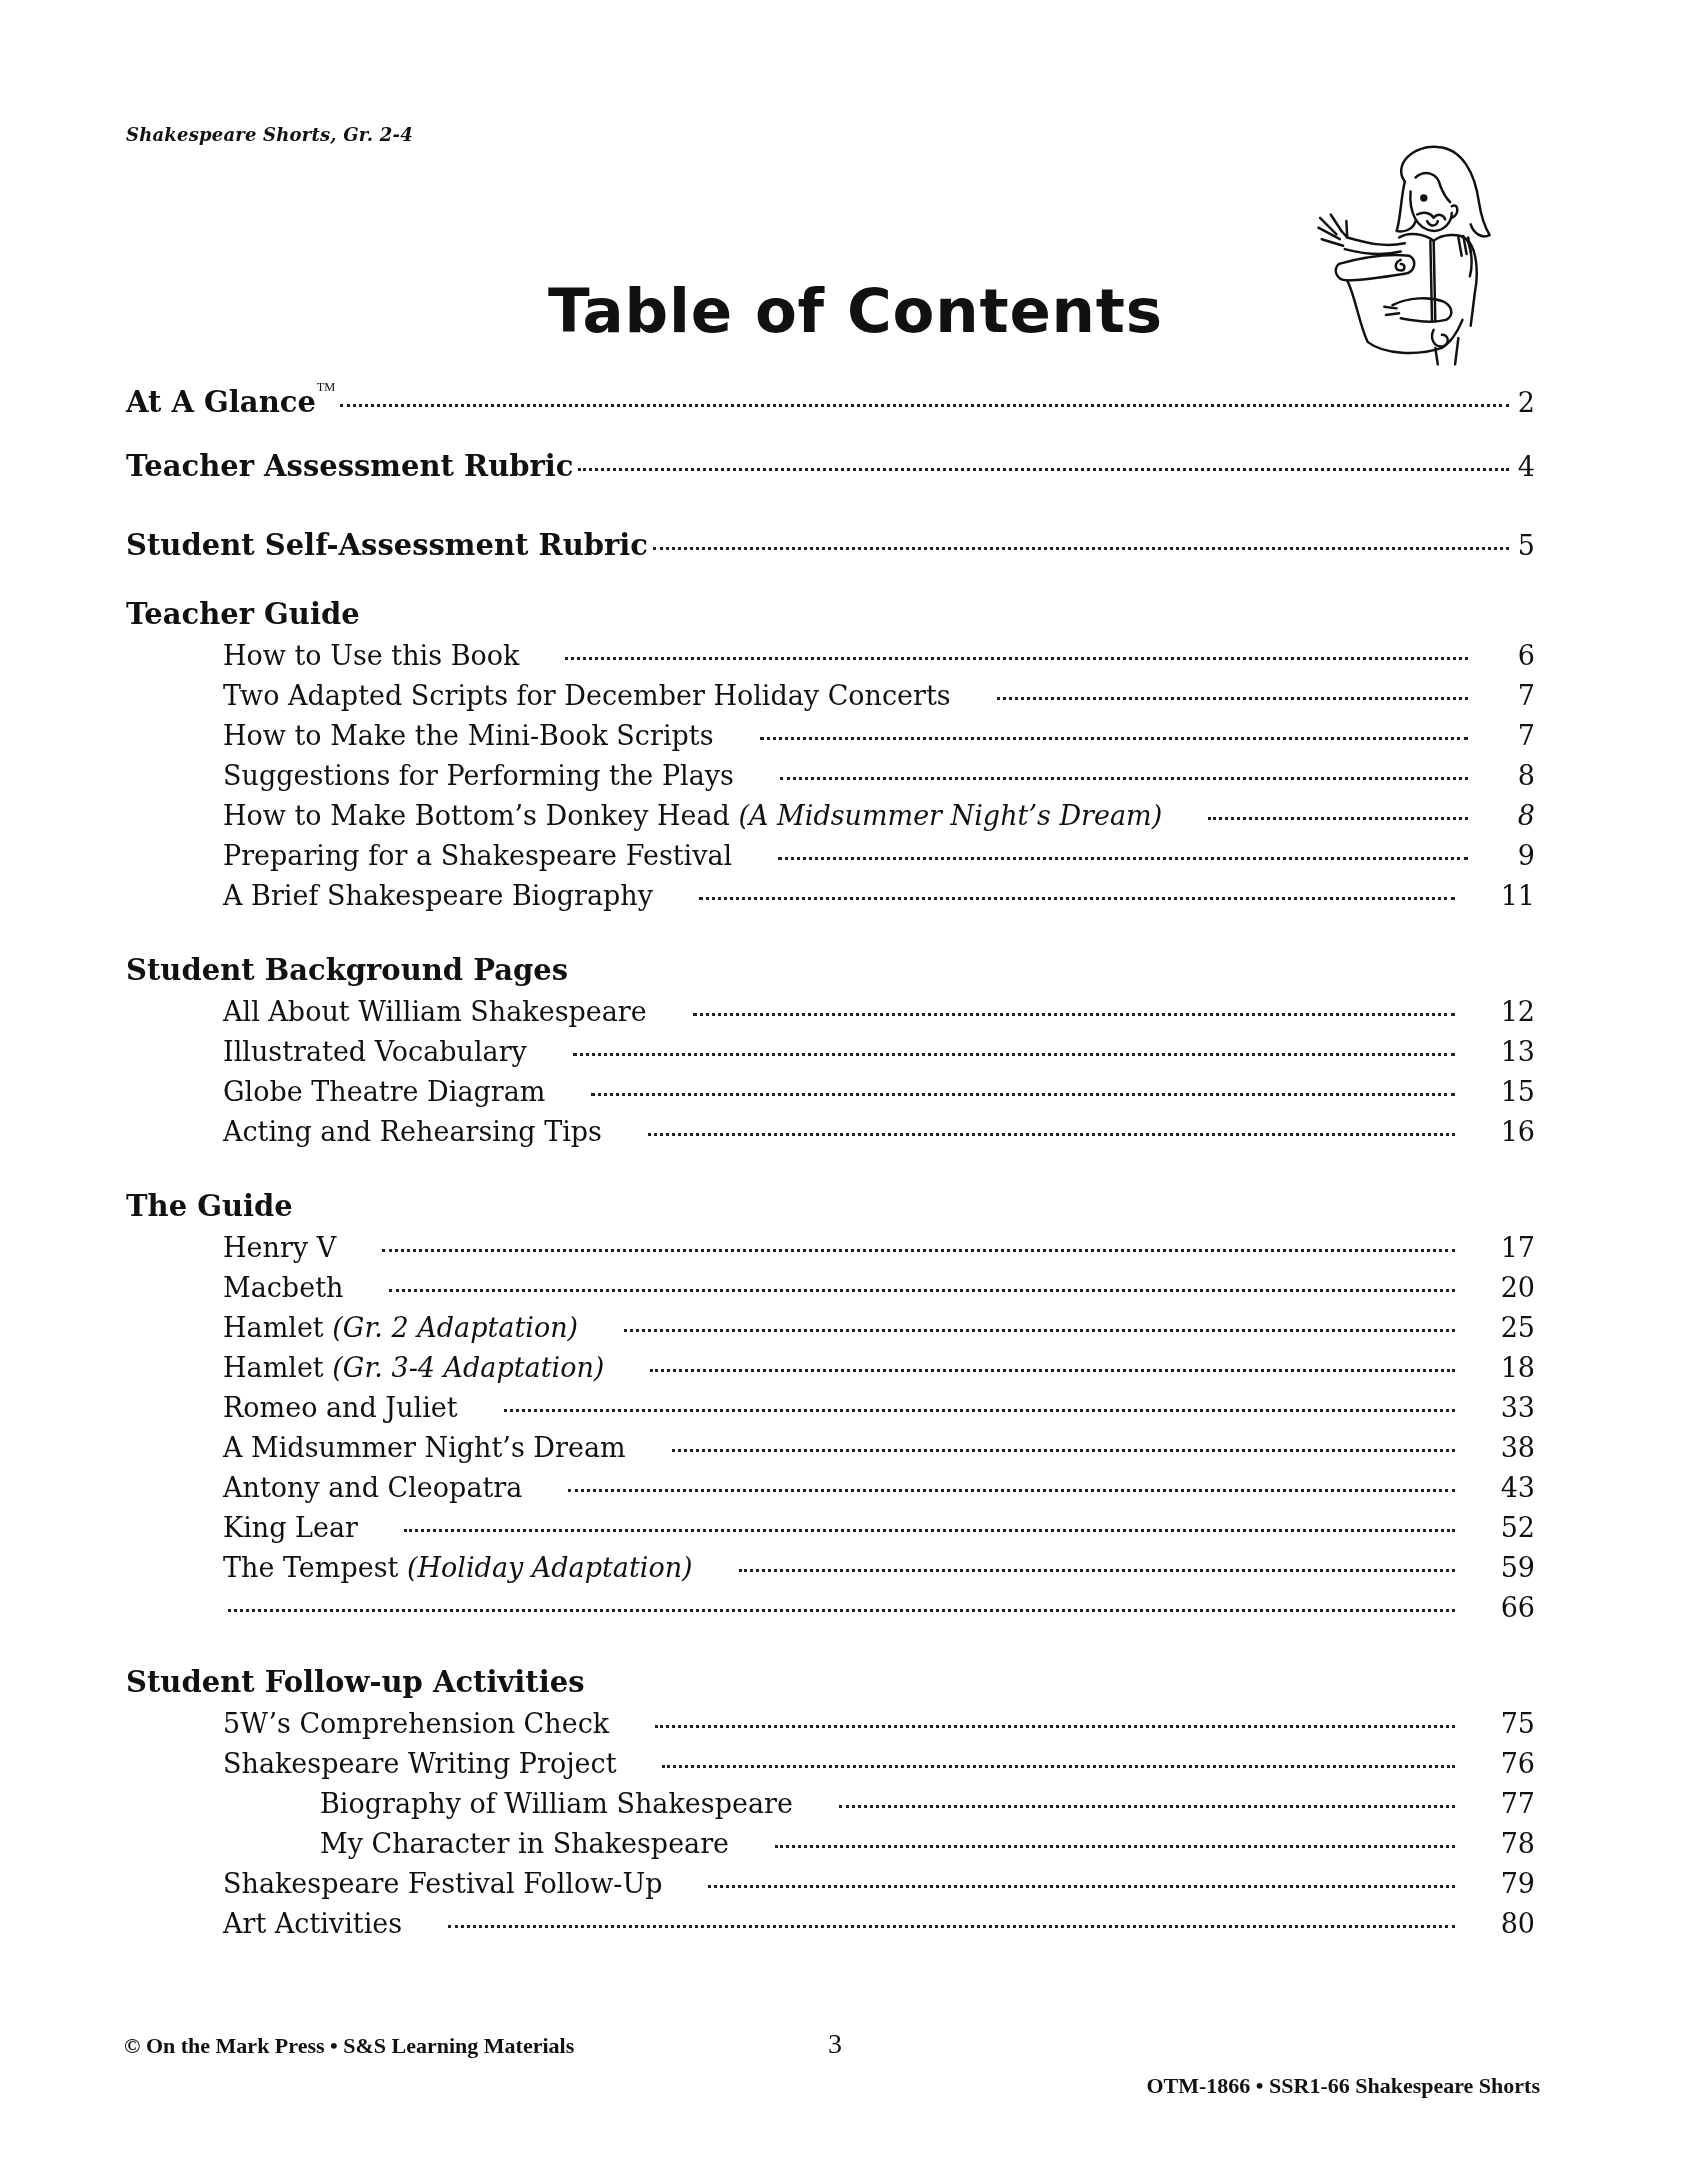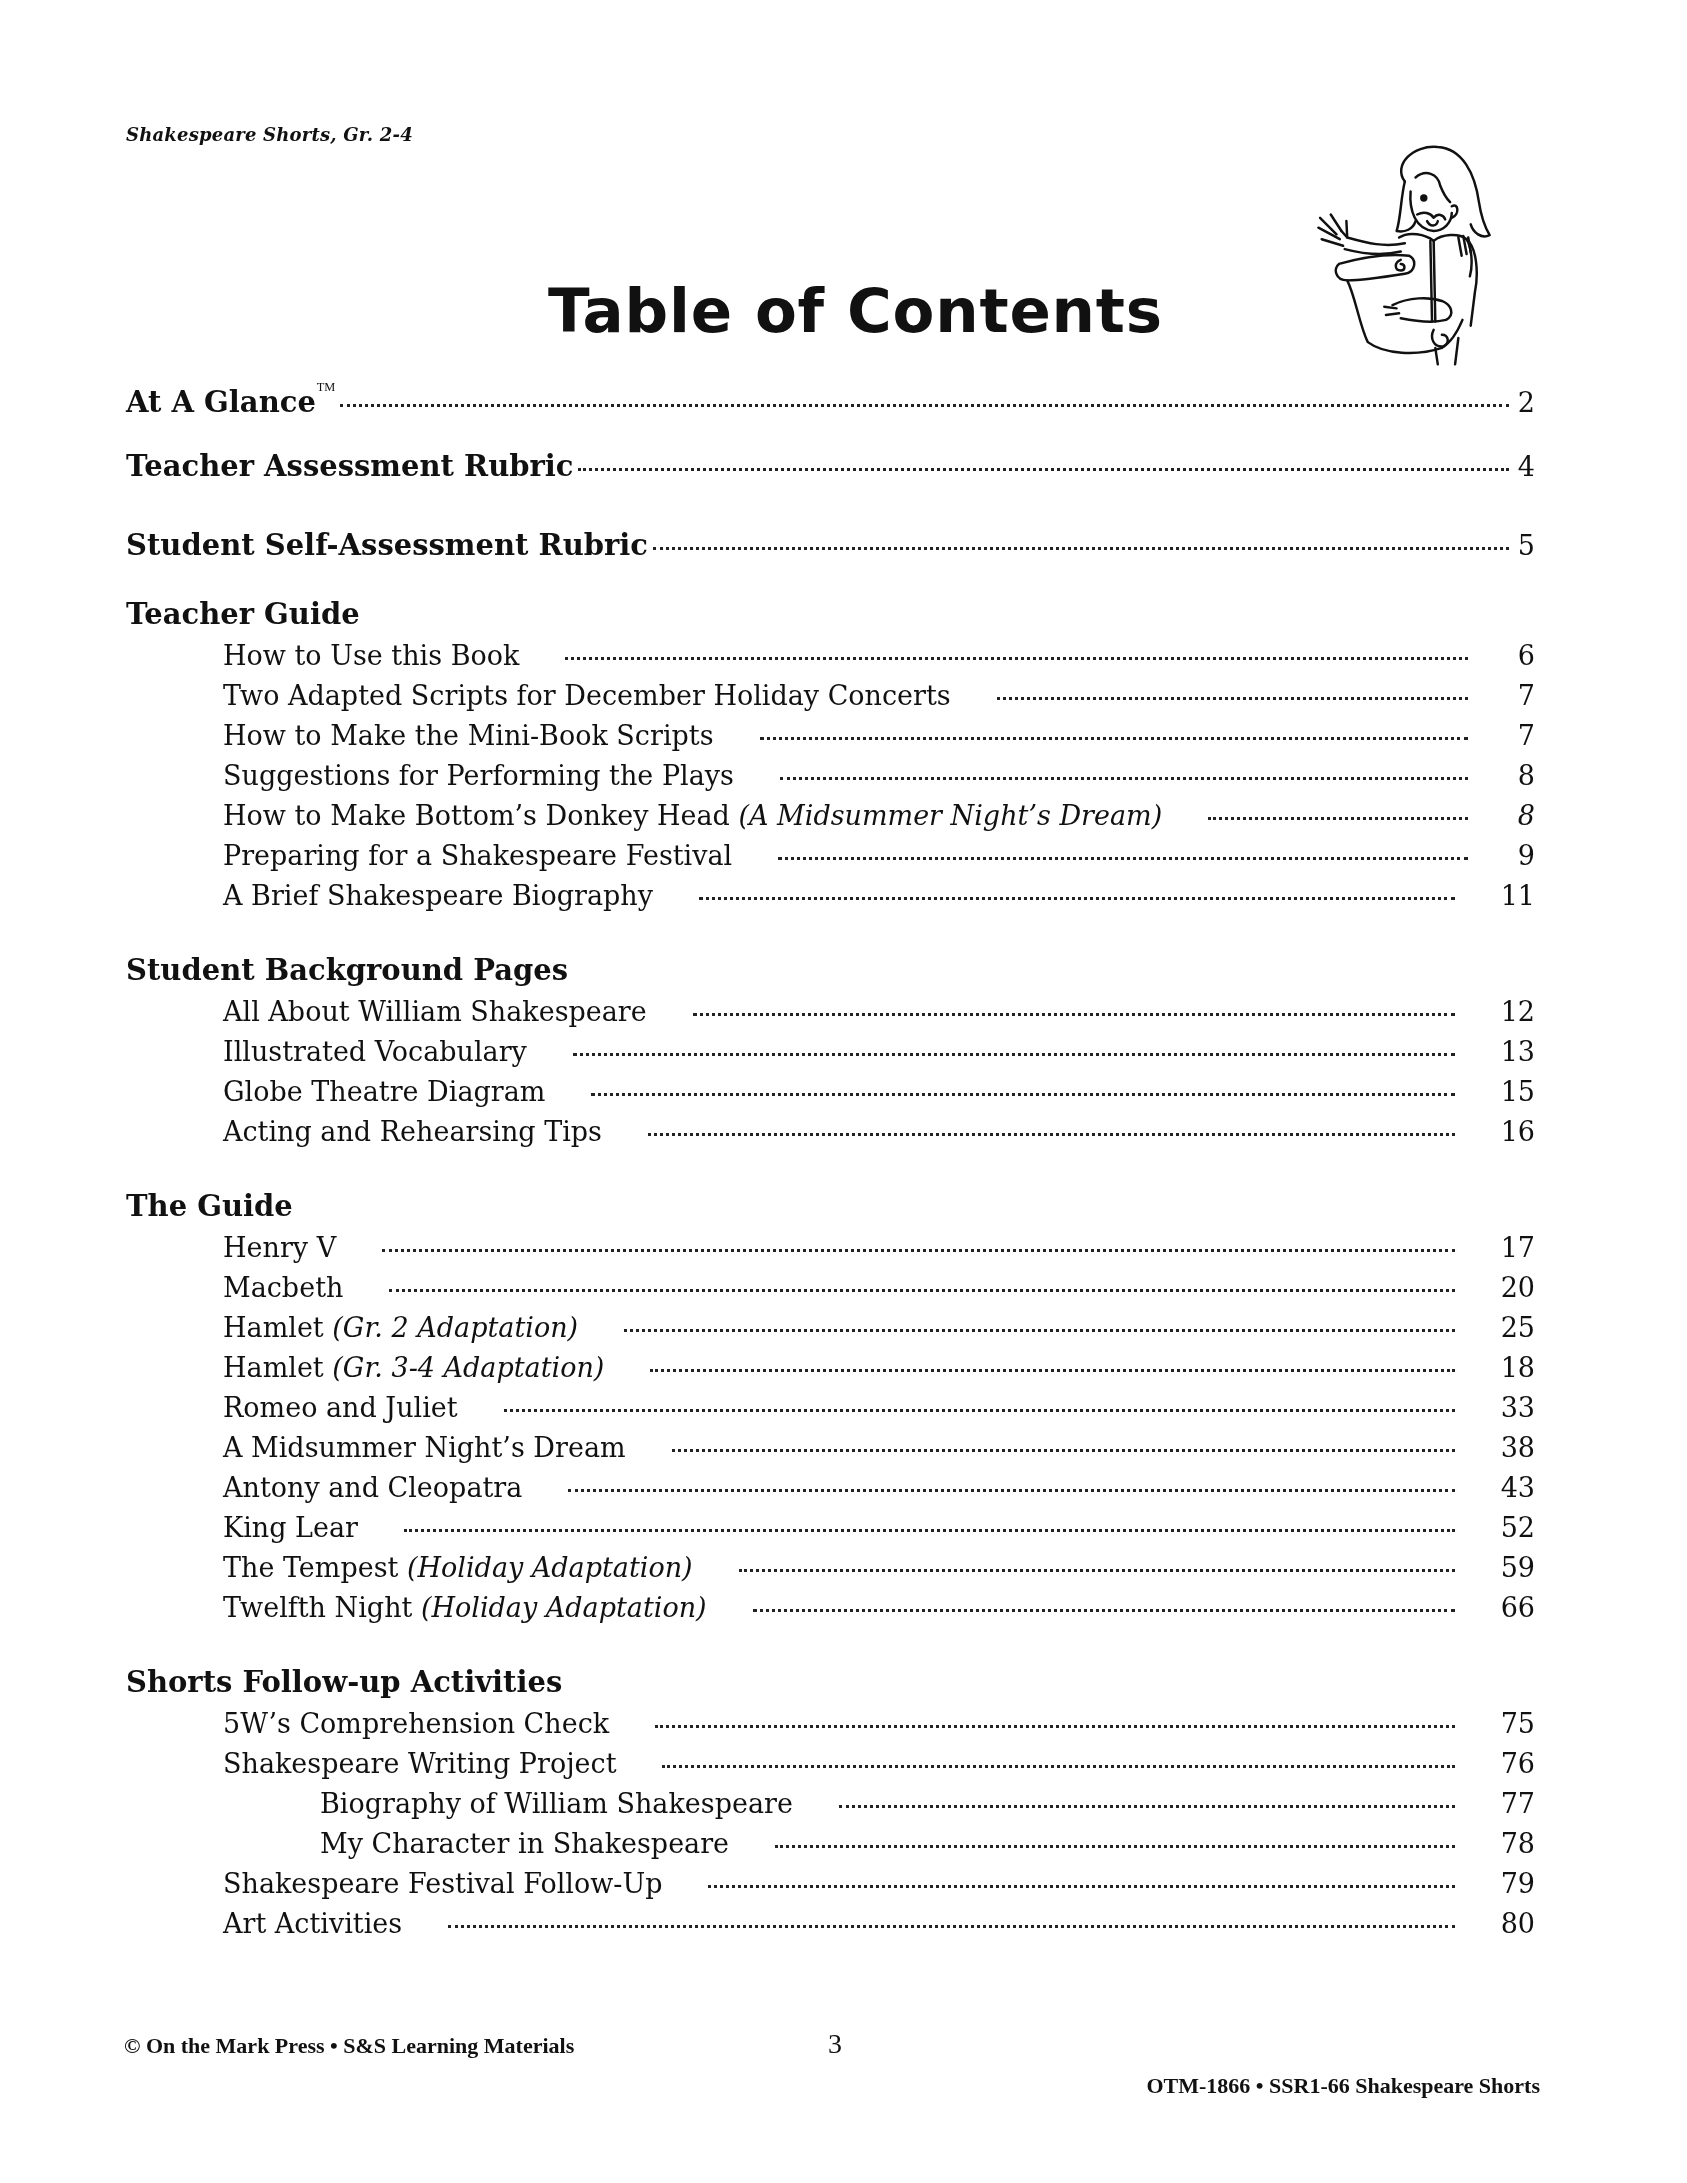--- a/index.html
+++ b/index.html
@@ -305,28 +305,27 @@
       <span class="label">King Lear</span>
       <span class="leader"></span>
       <span class="page">52</span>
     </div>
     <div class="row sub-entry">
       <span class="label"><span>The Tempest</span> <em>(Holiday Adaptation)</em></span>
       <span class="leader"></span>
       <span class="page">59</span>
     </div>
     <div class="row sub-entry">
-      <span class="label"><span>Twelfth Night</span> <em>(Holiday Adaptation)</em></span>
       <span class="leader"></span>
       <span class="page">66</span>
     </div>
   </div>
 
   <div class="section">
-    <div class="section-heading">Shorts Follow-up Activities</div>
+    <div class="section-heading">Student Follow-up Activities</div>
     <div class="row sub-entry">
       <span class="label">5W’s Comprehension Check</span>
       <span class="leader"></span>
       <span class="page">75</span>
     </div>
     <div class="row sub-entry">
       <span class="label">Shakespeare Writing Project</span>
       <span class="leader"></span>
       <span class="page">76</span>
     </div>

